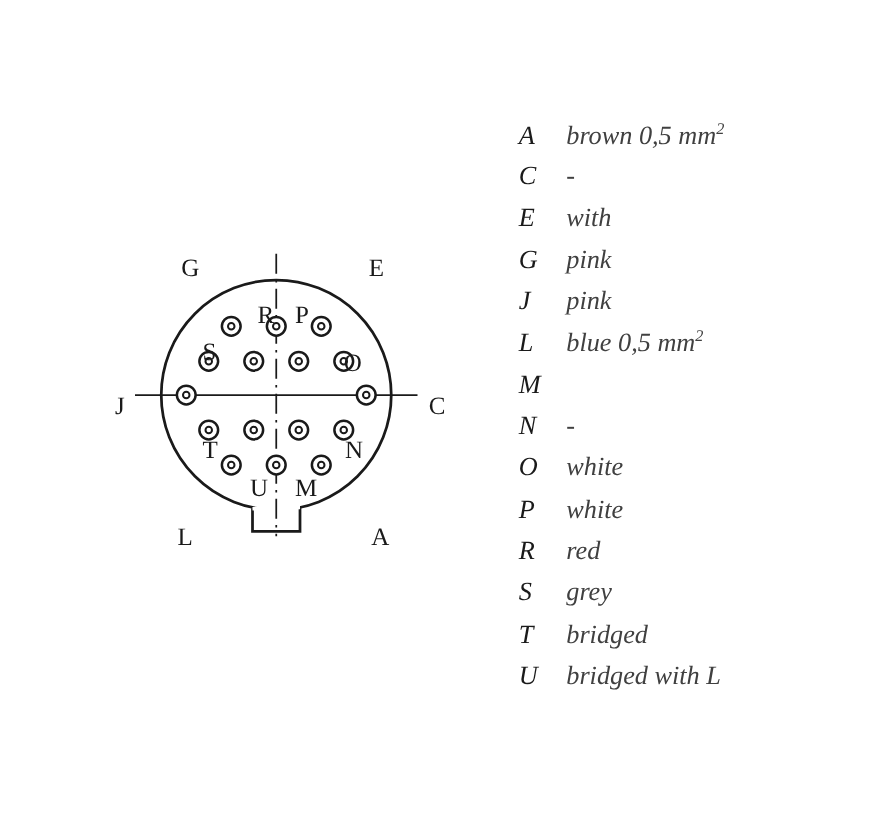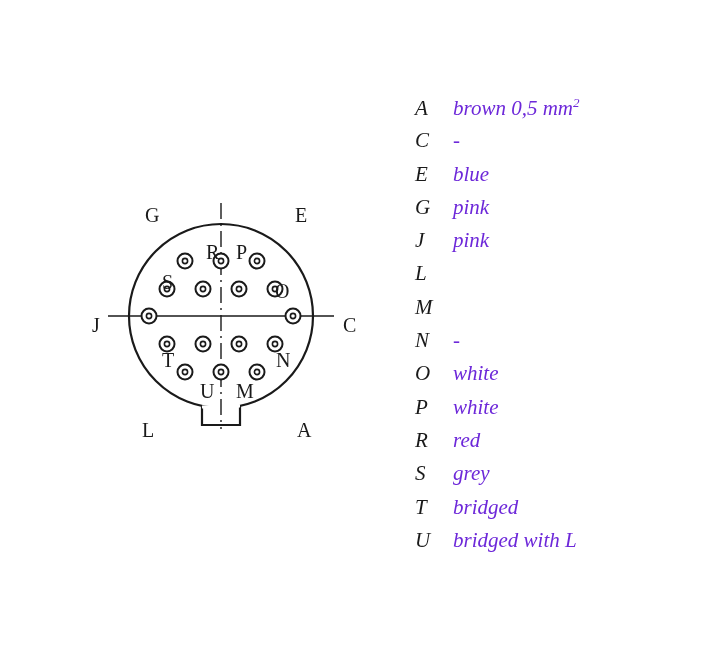--- a/index.html
+++ b/index.html
@@ -62,21 +62,21 @@
     flex: 0 0 38px;
     font-family: "Liberation Serif", serif;
     font-style: italic;
     font-size: 21px;
     color: #1a1a1a;
   }
   .legend-val {
     font-family: "Liberation Serif", serif;
     font-style: italic;
     font-size: 21px;
-    color: #6d28d9;
+    color: #404040;
     white-space: nowrap;
   }
   .legend-val sup {
     font-size: 13px;
     vertical-align: super;
   }
 </style>
 </head>
 <body>
 
@@ -152,32 +152,33 @@
       <div class="legend-row">
         <div class="legend-key">A</div>
         <div class="legend-val"><span>brown  0,5 mm</span><sup>2</sup></div>
       </div>
       <div class="legend-row">
         <div class="legend-key">C</div>
         <div class="legend-val"><span>-</span></div>
       </div>
       <div class="legend-row">
         <div class="legend-key">E</div>
-        <div class="legend-val"><span>blue</span></div>
+        <div class="legend-val"><span>with</span></div>
       </div>
       <div class="legend-row">
         <div class="legend-key">G</div>
         <div class="legend-val"><span>pink</span></div>
       </div>
       <div class="legend-row">
         <div class="legend-key">J</div>
         <div class="legend-val"><span>pink</span></div>
       </div>
       <div class="legend-row">
         <div class="legend-key">L</div>
+        <div class="legend-val"><span>blue  0,5 mm</span><sup>2</sup></div>
       </div>
       <div class="legend-row">
         <div class="legend-key">M</div>
       </div>
       <div class="legend-row">
         <div class="legend-key">N</div>
         <div class="legend-val"><span>-</span></div>
       </div>
       <div class="legend-row">
         <div class="legend-key">O</div>

